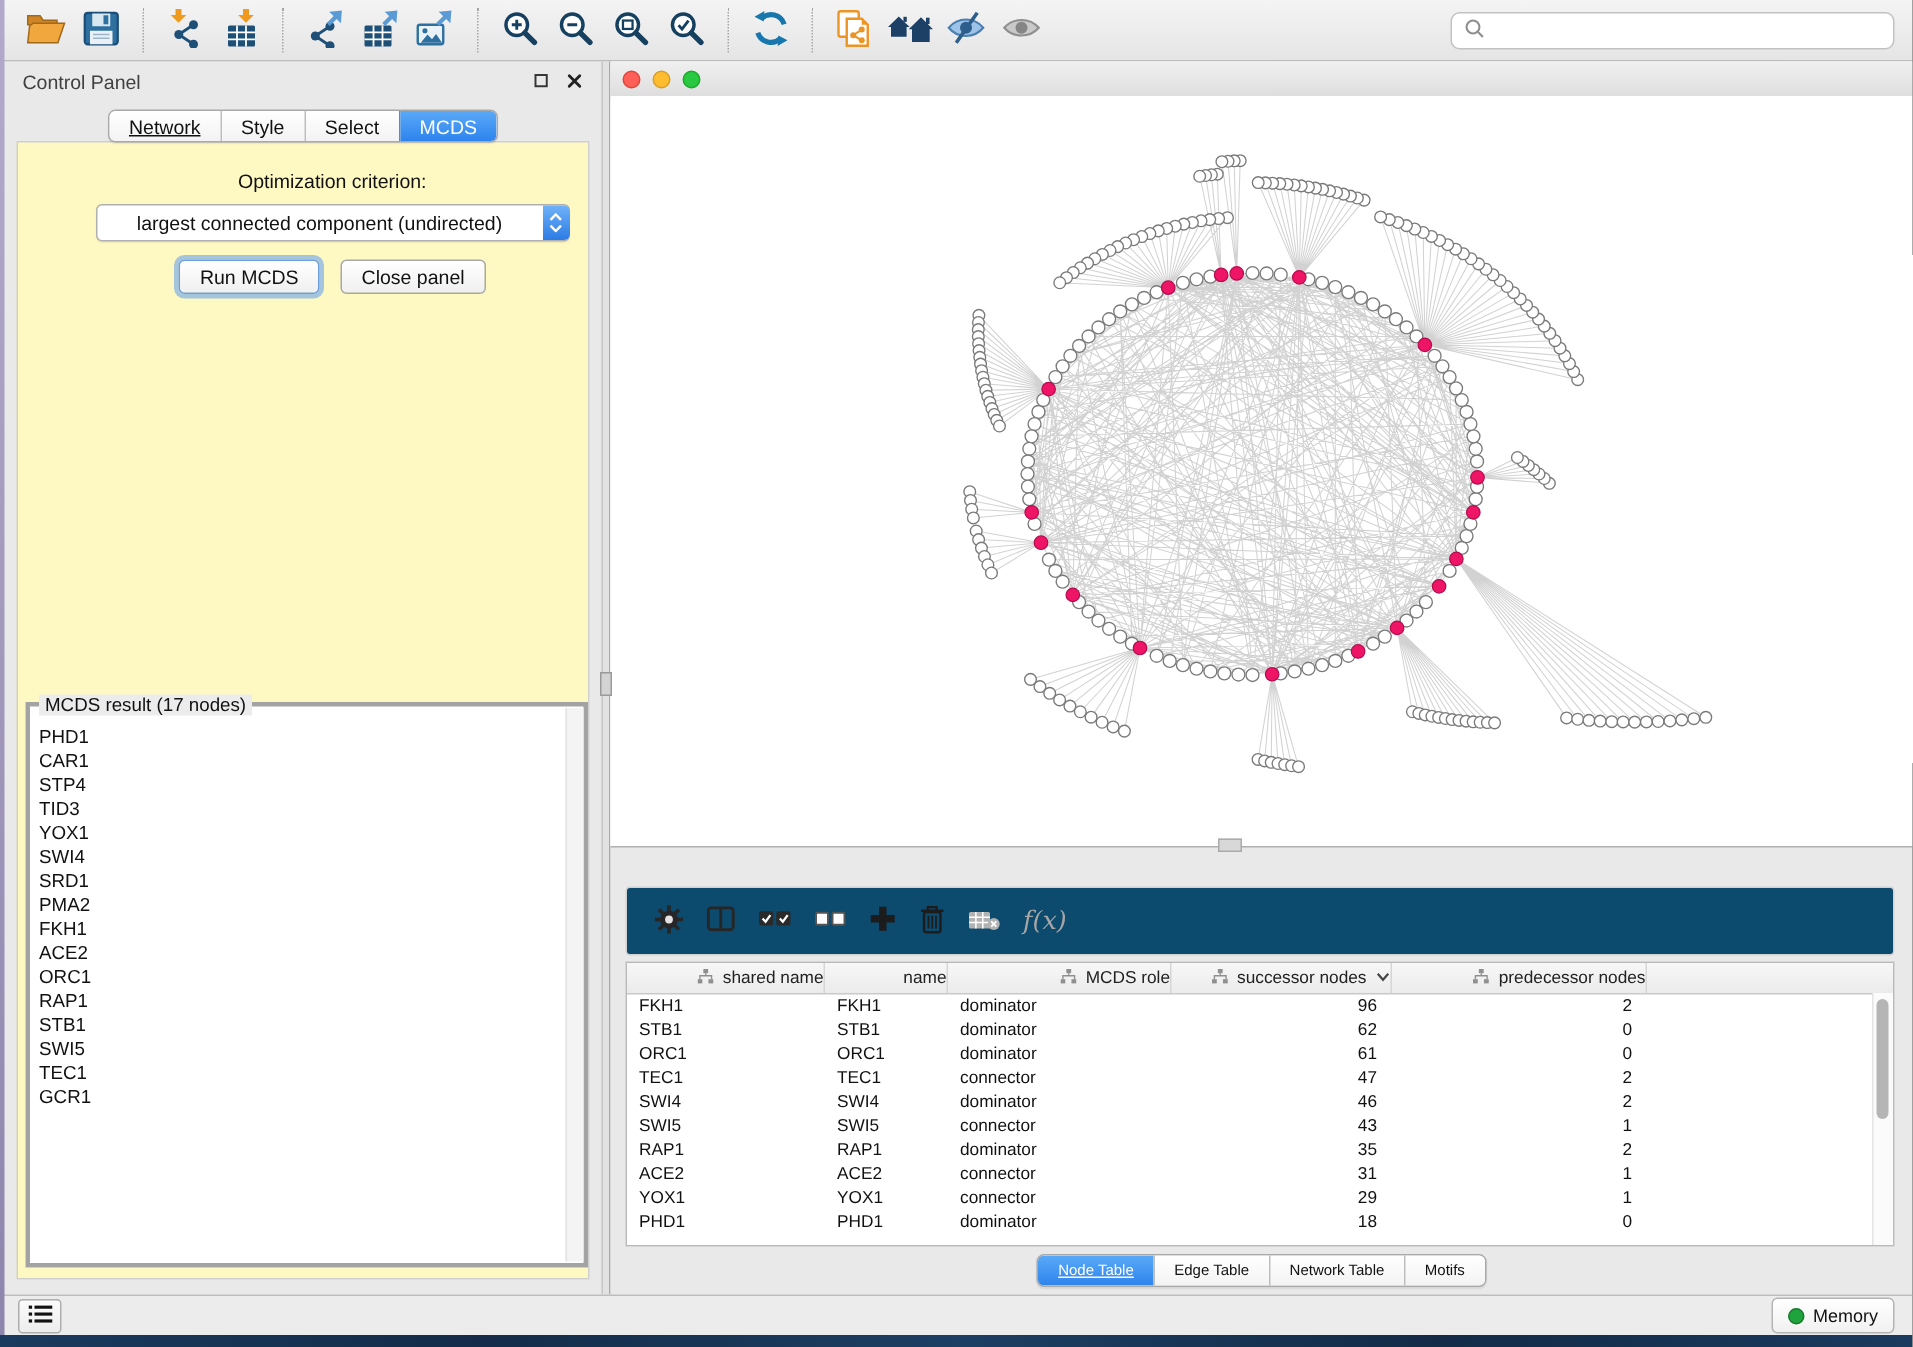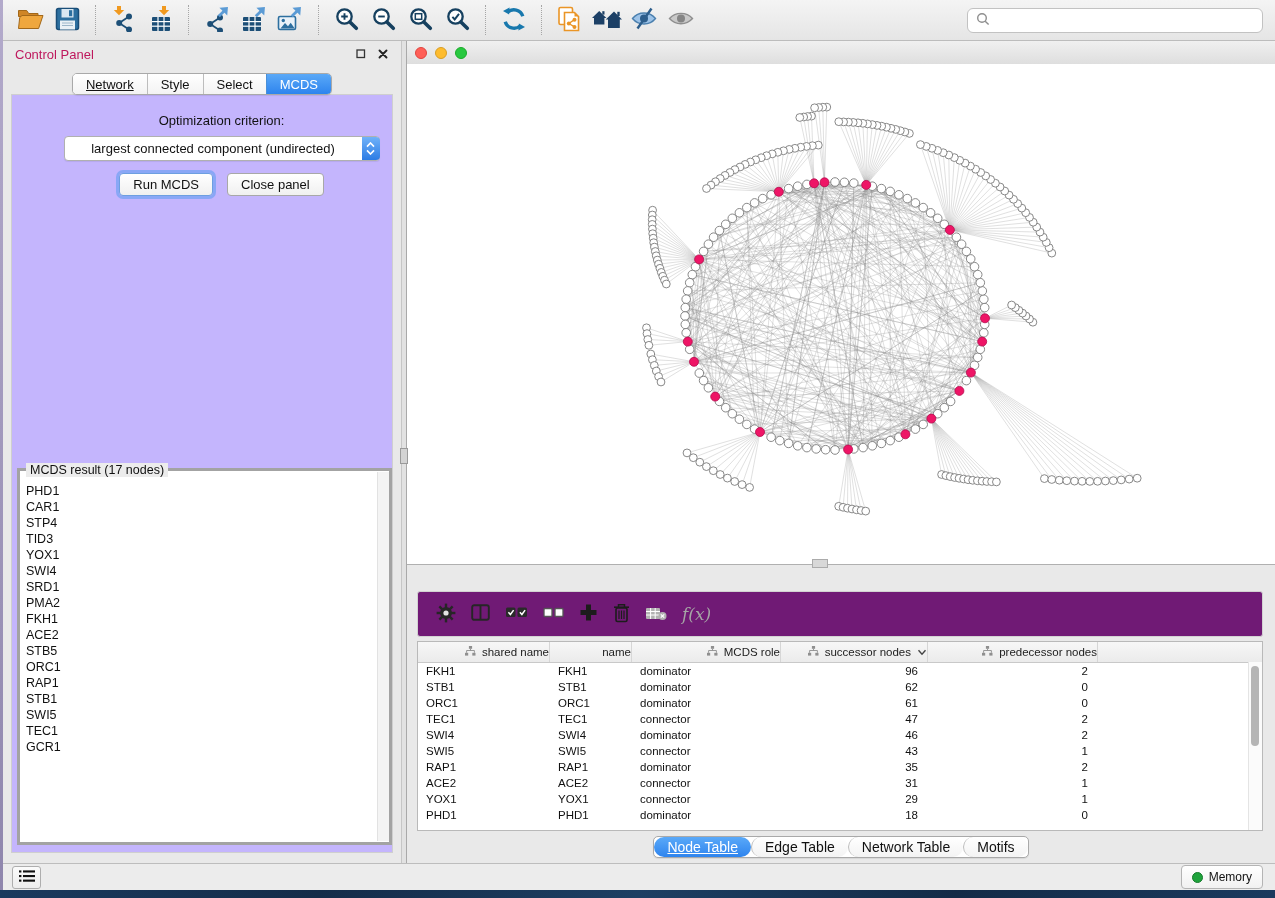--- a/index.html
+++ b/index.html
@@ -16,31 +16,31 @@
               border:1px solid #c2c2c2;border-radius:6px;padding:0 8px;gap:6px;box-sizing:border-box;}
   .search-box input{border:none;outline:none;flex:1;font:12px "Liberation Sans",sans-serif;background:transparent;}
   
   .left-strip{position:absolute;left:0;top:0;width:3px;height:890px;z-index:60;
               background:linear-gradient(#b3aacb,#8f86ad);}
   .wallpaper{position:absolute;left:0;top:890px;width:1275px;height:8px;
              background:linear-gradient(90deg,#1a3a5e,#142c49 25%,#1d3f63 50%,#132b47 75%,#1a3a5e);}
   
   .control-panel{position:absolute;left:3px;top:41px;width:398px;height:822px;background:#e9e9e9;}
   .panel-titlebar{height:26px;display:flex;align-items:center;padding:0 12px;}
-  .panel-title{font-size:13px;color:#be185d;}
+  .panel-title{font-size:13px;color:#404040;}
   .panel-wctrl{margin-left:auto;display:flex;gap:9px;align-items:center;}
   .wbtn{display:flex;align-items:center;justify-content:center;width:13px;height:13px;}
   .cp-tabs{position:absolute;left:0;top:32px;width:100%;display:flex;justify-content:center;z-index:2;}
   .seg{display:flex;border:1px solid #a9a9a9;border-radius:5px;overflow:hidden;background:#fff;height:20px;
        box-shadow:0 1px 1px rgba(0,0,0,.08);}
   .seg .tab{padding:0 13px;display:flex;align-items:center;font-size:13px;color:#111;
             border-left:1px solid #bdbdbd;background:linear-gradient(#ffffff,#f3f3f3);white-space:nowrap;}
   .seg .tab:first-child{border-left:none;text-decoration:underline;}
   .seg .tab.selected{background:linear-gradient(#5aa9f8,#2e84ee);color:#fff;border-left-color:#4a90d8;}
-  .cp-content{position:absolute;left:8px;top:53px;width:382px;height:759px;background:#c4b5fd;
+  .cp-content{position:absolute;left:8px;top:53px;width:382px;height:759px;background:#fef9c3;
               border:1px solid #cfcfcf;box-sizing:border-box;padding-left:39px;}
   .opt-label{margin-top:18px;text-align:center;font-size:13px;color:#111;}
   .dropdown{margin:8px auto 0;width:314px;height:23px;background:#fff;border:1px solid #b0b0b0;border-radius:4px;
             display:flex;align-items:center;box-shadow:0 1px 1px rgba(0,0,0,.07);position:relative;}
   .dd-text{flex:1;text-align:center;font-size:13px;color:#111;}
   .dd-spin{width:18px;height:23px;margin:-1px -1px -1px 0;border-radius:0 4px 4px 0;
            background:linear-gradient(#70b2f9,#2c7ce4);display:flex;align-items:center;justify-content:center;}
   .btn-row{display:flex;justify-content:center;gap:14px;margin-top:12px;}
   .mac-btn{height:21px;padding:0 13px;background:linear-gradient(#ffffff,#f0f0f0);border:1px solid #a8a8a8;
            border-radius:4px;font-size:13px;display:flex;align-items:center;color:#111;}
@@ -64,36 +64,36 @@
   .nw-title{position:absolute;left:0;right:0;text-align:center;font-size:13px;color:#222;}
   .traffic{display:flex;gap:8px;z-index:2;}
   .light{width:12px;height:12px;border-radius:50%;box-sizing:border-box;}
   .light.red{background:#ff5f57;border:1px solid #e0443e;}
   .light.yellow{background:#febc2e;border:1px solid #d89e24;}
   .light.green{background:#28c840;border:1px solid #1aab29;}
   .nw-canvas{position:absolute;left:0;top:23px;width:868px;height:500px;background:#fff;}
   
   .table-panel{position:absolute;left:407px;top:564px;width:868px;height:299px;background:#e9e9e9;
                border-top:1px solid #b0b0b0;box-sizing:border-box;}
-  .tp-toolbar{position:absolute;left:10px;top:26px;width:846px;height:46px;background:#701a75;
+  .tp-toolbar{position:absolute;left:10px;top:26px;width:846px;height:46px;background:#0c4a6e;
               border:1px solid #d2d2d2;border-radius:3px;display:flex;align-items:center;gap:15px;
               padding:0 18px;box-sizing:border-box;}
   .tp-ic{display:flex;align-items:center;justify-content:center;}
   .fx-label{font-family:"DejaVu Serif","Liberation Serif",serif;font-style:italic;font-size:17px;color:#a6a6a6;}
   .tp-table{position:absolute;left:10px;top:76px;width:846px;height:190px;background:#fff;
             border:1px solid #b9b9b9;box-sizing:border-box;overflow:hidden;}
   .thead{display:flex;height:20px;background:linear-gradient(#f7f7f7,#ebebeb);border-bottom:1px solid #c9c9c9;}
   .th{display:flex;align-items:center;justify-content:flex-end;gap:6px;font-size:11.5px;color:#222;
       border-right:1px solid #d6d6d6;box-sizing:border-box;white-space:nowrap;}
   .tr{display:flex;height:16px;align-items:center;}
   .td{font-size:11.5px;color:#111;box-sizing:border-box;white-space:nowrap;overflow:hidden;}
   .tbl-scroll{position:absolute;right:0;top:20px;bottom:0;width:13px;background:#fbfbfb;border-left:1px solid #e4e4e4;}
   .tbl-thumb{position:absolute;left:2px;top:4px;width:8px;height:80px;background:#b5b5b5;border-radius:4px;}
   .tp-tabs{position:absolute;left:0;right:0;top:271px;display:flex;justify-content:center;}
-  .tp-tabs .tab{font-size:14px;border-radius:10px;}
+  .tp-tabs .tab{font-size:10px;}
   
   .status-bar{position:absolute;left:0;top:863px;width:1275px;height:27px;background:#ececec;
               border-top:1px solid #bdbdbd;display:flex;align-items:center;padding:0 12px;box-sizing:border-box;}
   .sb-btn{width:27px;height:21px;background:linear-gradient(#fbfbfb,#ededed);border:1px solid #aeaeae;
           border-radius:3px;display:flex;align-items:center;justify-content:center;}
   .mem-btn{margin-left:auto;height:22px;padding:0 10px;background:linear-gradient(#ffffff,#f1f1f1);
            border:1px solid #b4b4b4;border-radius:4px;display:flex;align-items:center;gap:6px;font-size:12px;color:#111;}
   .mem-dot{width:11px;height:11px;border-radius:50%;background:#1fa33c;border:1px solid #157a2b;box-sizing:border-box;}
 </style>
 </head>
@@ -318,21 +318,20 @@
             <li>PHD1</li>
             <li>CAR1</li>
             <li>STP4</li>
             <li>TID3</li>
             <li>YOX1</li>
             <li>SWI4</li>
             <li>SRD1</li>
             <li>PMA2</li>
             <li>FKH1</li>
             <li>ACE2</li>
-            <li>STB5</li>
             <li>ORC1</li>
             <li>RAP1</li>
             <li>STB1</li>
             <li>SWI5</li>
             <li>TEC1</li>
             <li>GCR1</li>
           </ul>
         <div class="scroll-lane"></div>
       </div>
     </div>

